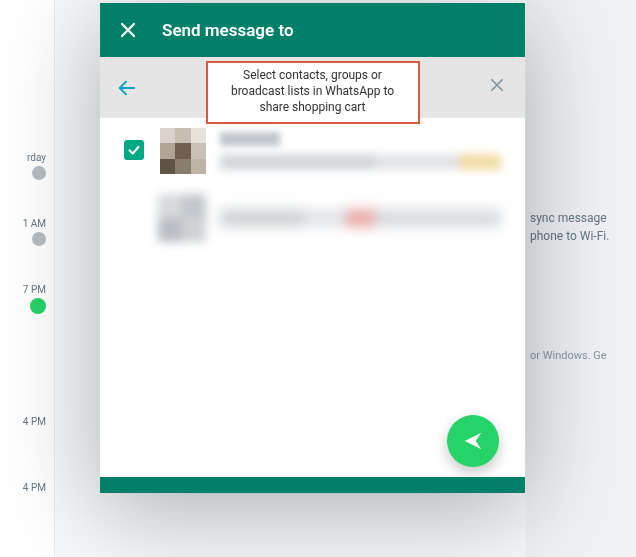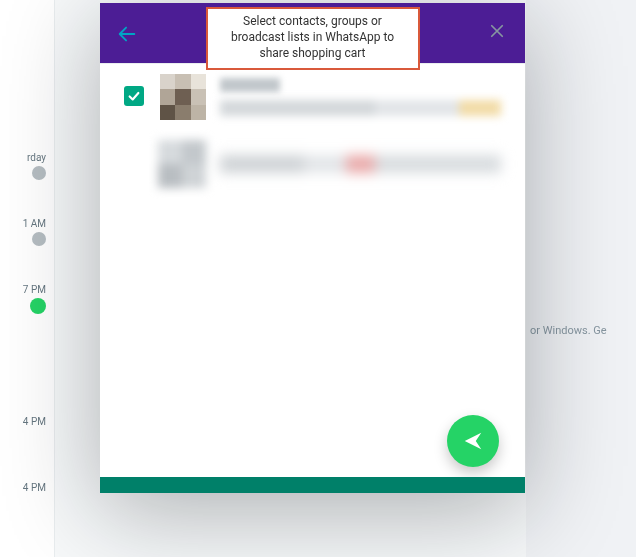--- a/index.html
+++ b/index.html
@@ -47,21 +47,21 @@
     }
     .modal-header .close-x {
       width: 20px; height: 20px; cursor: pointer;
       display:flex; align-items:center; justify-content:center;
     }
     .modal-header-title { color: #fff; font-size: 17px; font-weight: 600; }
 
     .callout-row {
       position: relative;
       height: 60px;
-      background: #4c1d95;
+      background: #e5e5e5;
       display: flex; align-items: center; padding-left: 10px;
     }
     .back-arrow {
       position: absolute; left: 16px; top: 20px;
       width: 22px; height: 22px; cursor: pointer;
       display:flex; align-items:center; justify-content:center;
     }
     .callout-box {
       position: absolute; left: 50%; top: 4px;
       transform: translateX(-50%);
@@ -144,25 +144,37 @@
 
 <div class="bg-sidebar-left">
   <div class="bg-item" style="top:152px;"><span>rday</span><div class="bg-badge-grey"></div></div>
   <div class="bg-item" style="top:218px;"><span>1 AM</span><div class="bg-badge-grey"></div></div>
   <div class="bg-item" style="top:284px;"><span>7 PM</span><div class="bg-badge-green"></div></div>
   <div class="bg-item" style="top:416px;"><span>4 PM</span></div>
   <div class="bg-item" style="top:482px;"><span>4 PM</span></div>
 </div>
 
 <div class="bg-right-panel">
+  <div class="bg-right-sub">
+    <span>sync message</span><br>
+    <span>phone to Wi-Fi.</span>
+  </div>
   <div class="bg-right-hint">or Windows. Ge</div>
 </div>
 
 <div class="modal">
 
+  <div class="modal-header">
+    <div class="close-x">
+      <svg width="16" height="16" viewBox="0 0 16 16">
+          <path d="M2 2 L14 14 M14 2 L2 14" stroke="#fff" stroke-width="2.2" stroke-linecap="round"></path>
+        </svg>
+    </div>
+    <div class="modal-header-title">Send message to</div>
+  </div>
 
   <div class="callout-row">
     <div class="back-arrow">
       <svg width="22" height="22" viewBox="0 0 24 24">
           <path d="M20 12 H5 M11 5 L4 12 L11 19" stroke="#00a5c4" stroke-width="2" fill="none" stroke-linecap="round" stroke-linejoin="round"></path>
         </svg>
     </div>
     <div class="callout-box">
       <span>Select contacts, groups or broadcast lists in WhatsApp to share shopping cart</span>
     </div>

